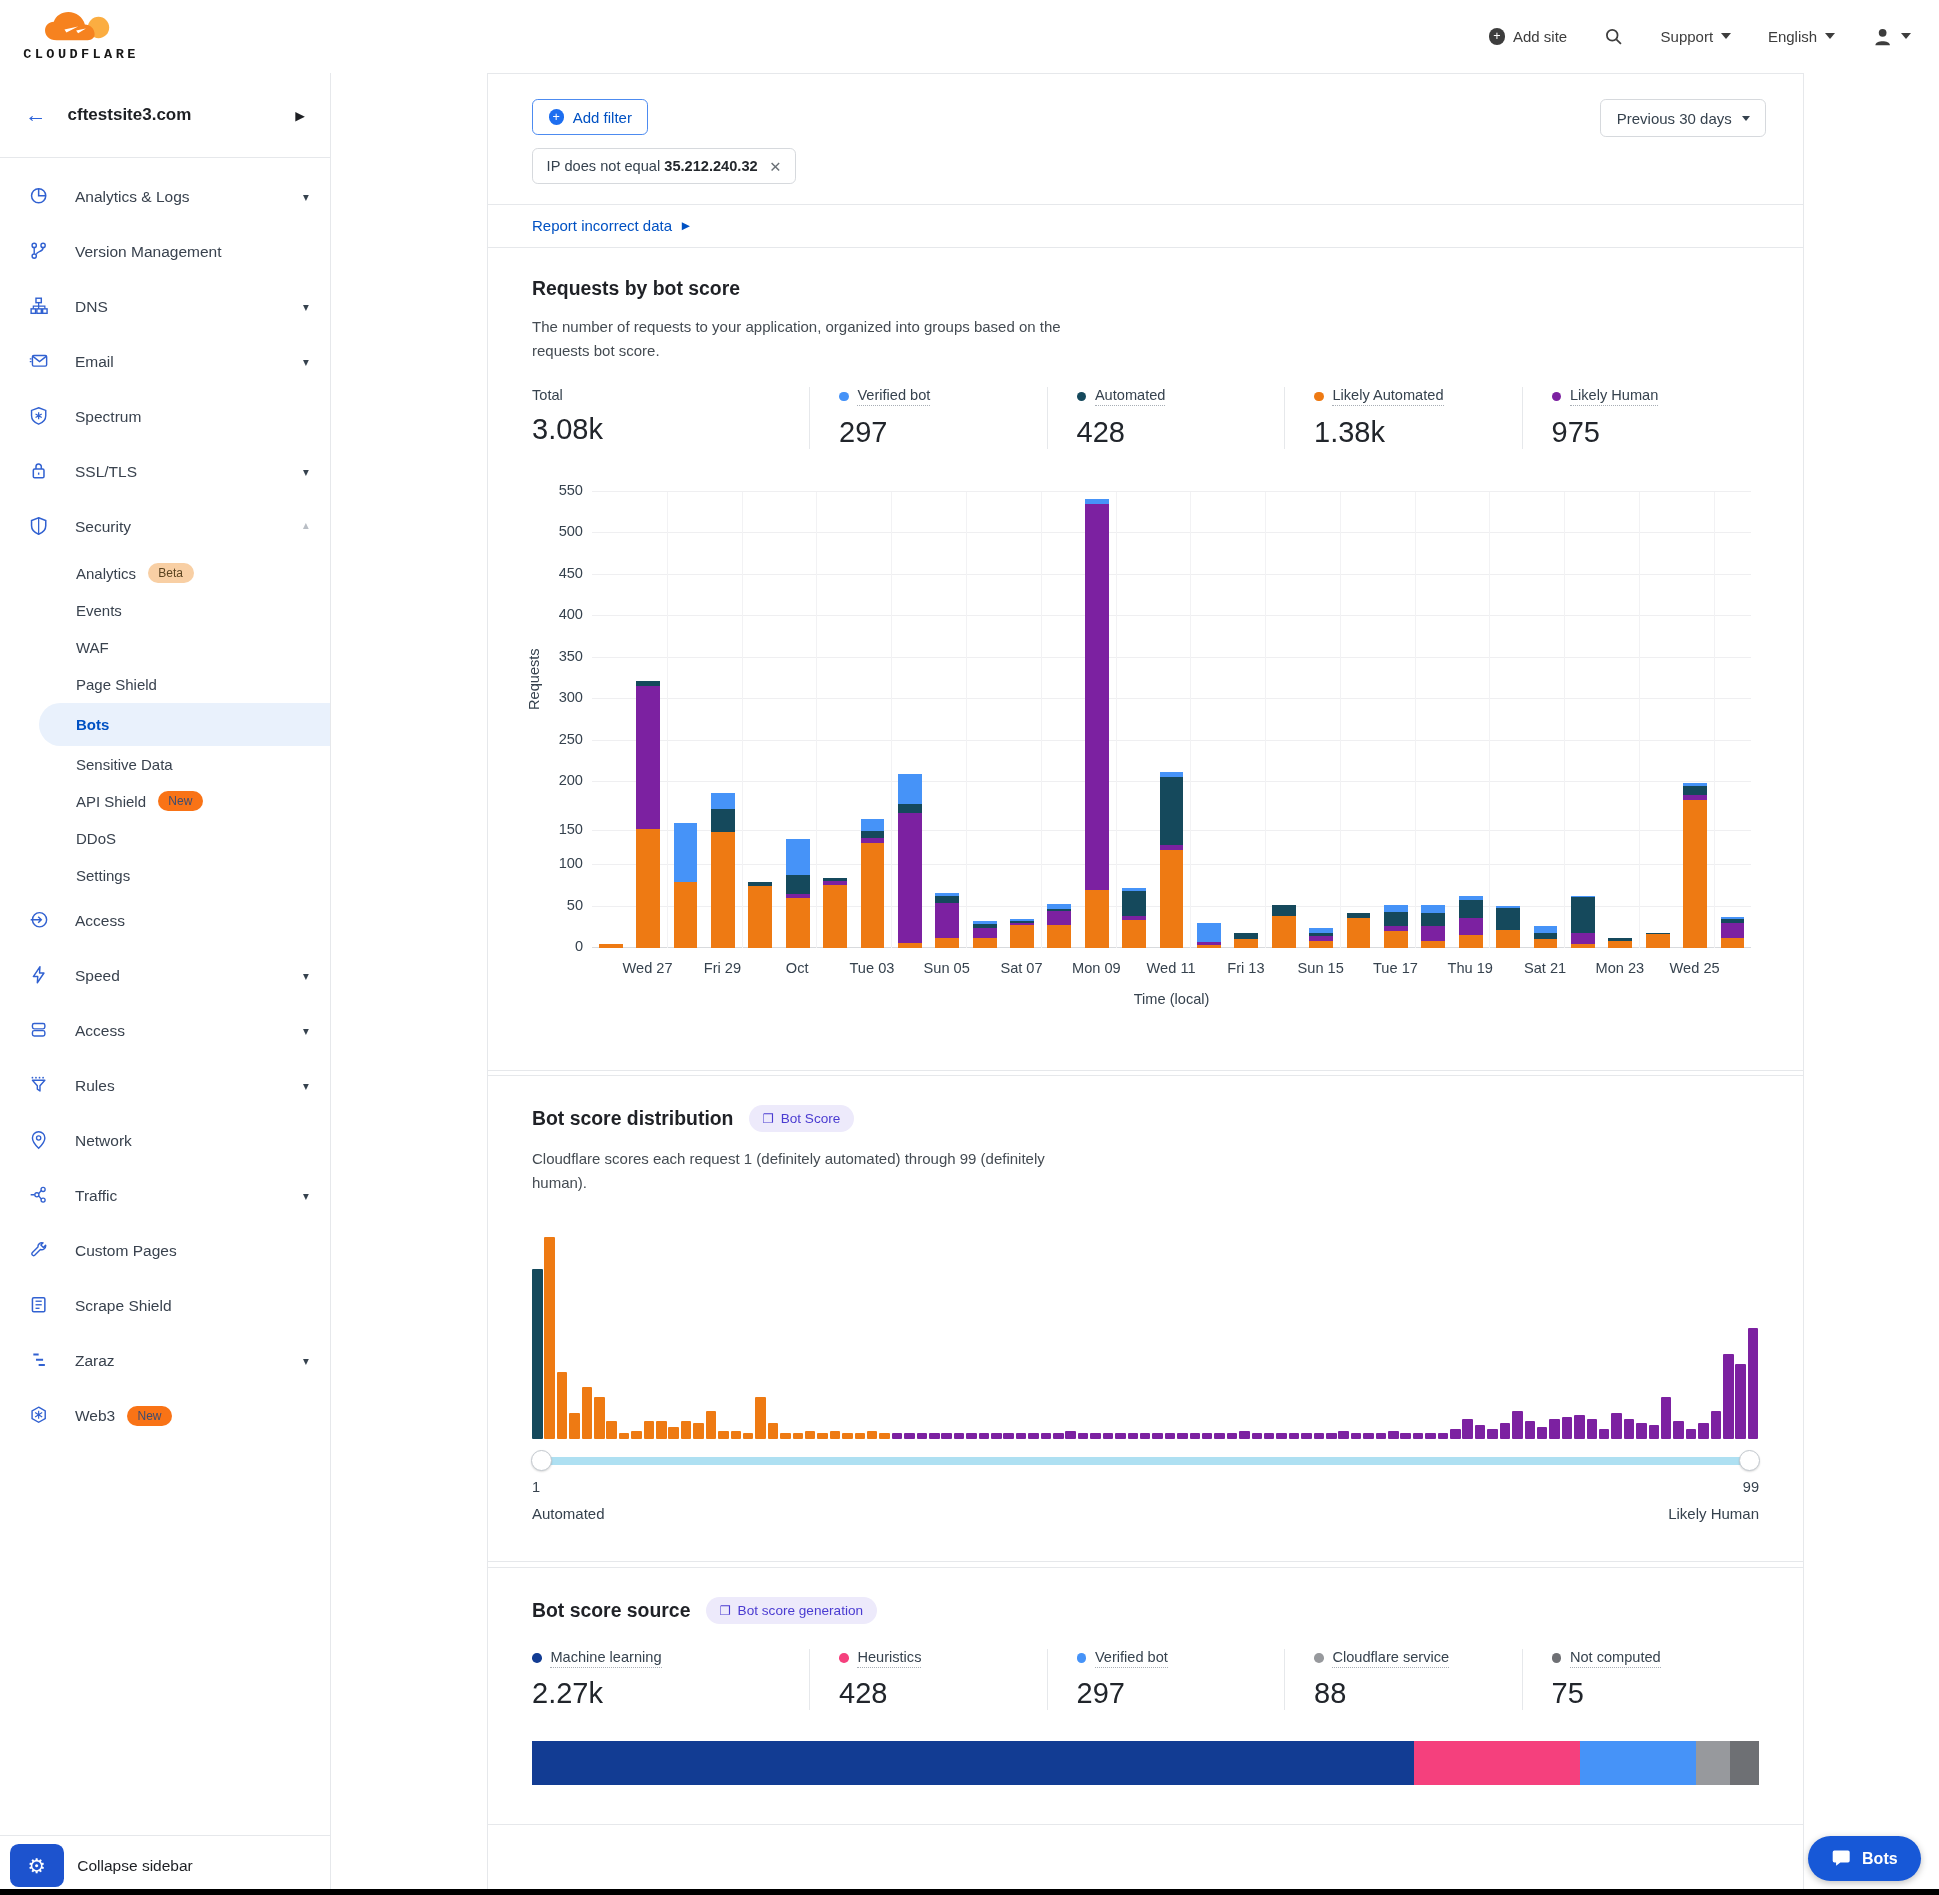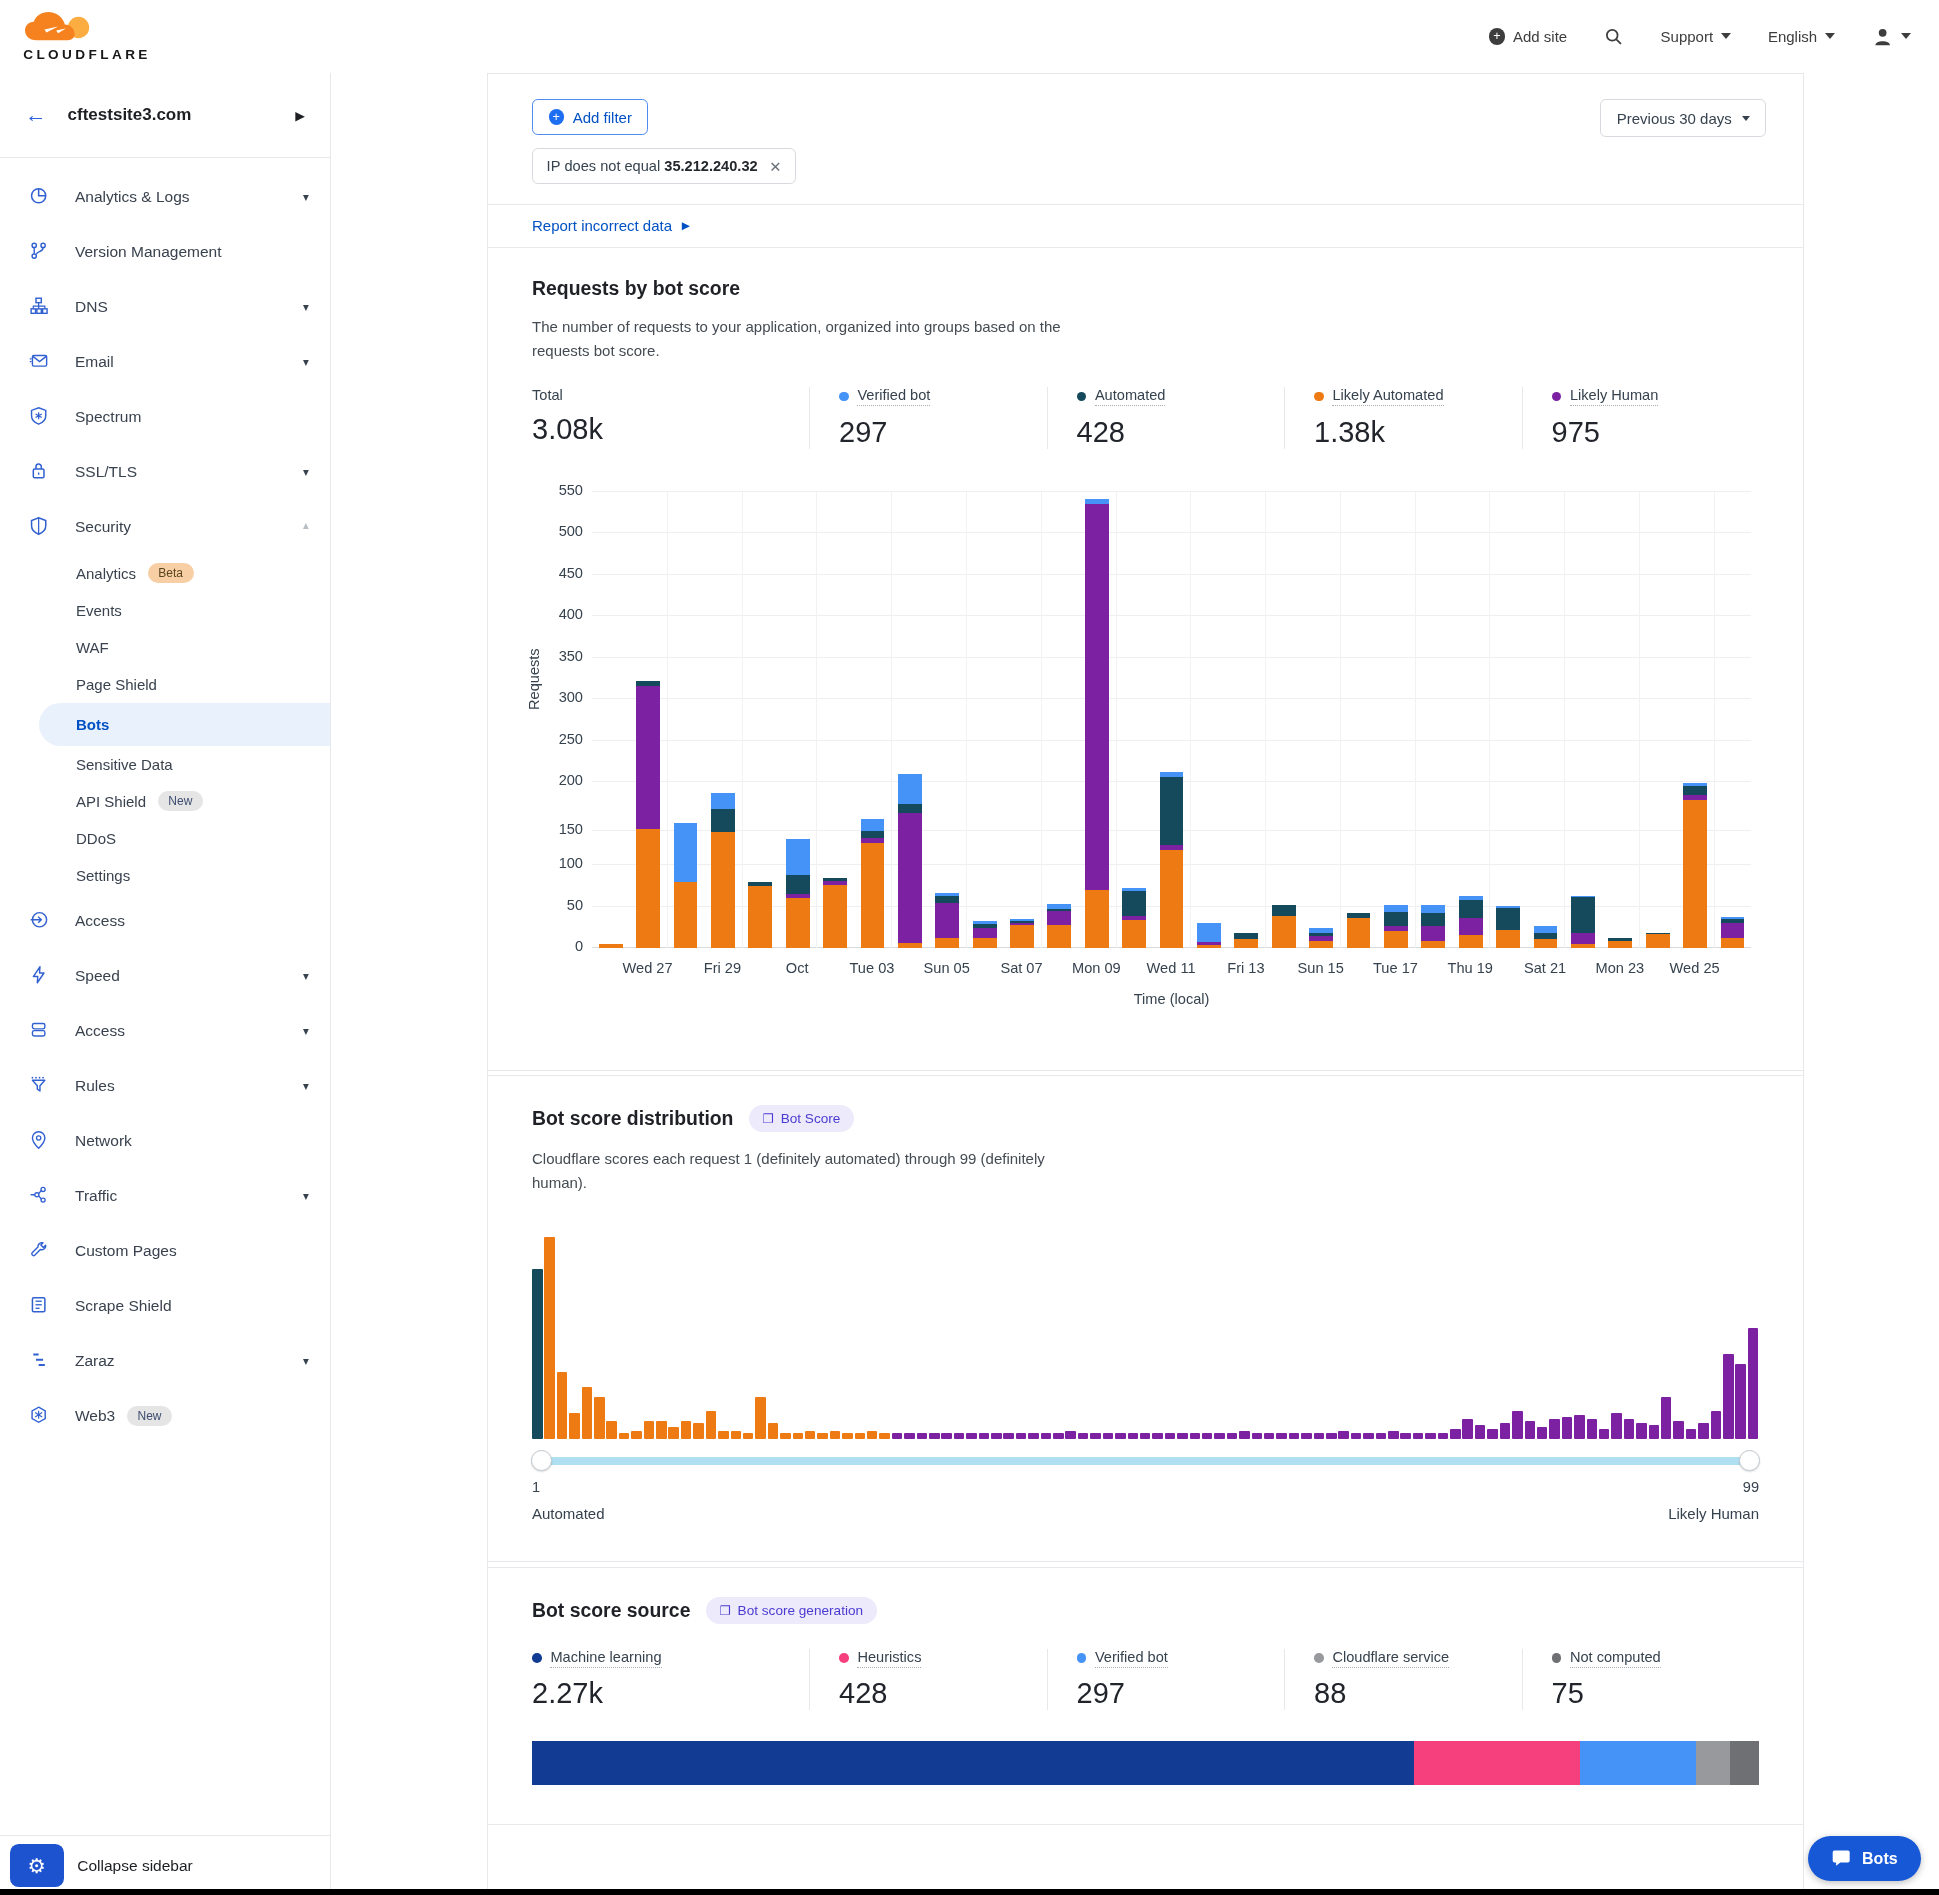--- a/index.html
+++ b/index.html
@@ -2,21 +2,21 @@
 <html><head>
 <meta charset="utf-8">
 <style>
   * { margin:0; padding:0; box-sizing:border-box; }
   html,body { width:1940px; height:1895px; background:#fff;
     font-family:"Liberation Sans", sans-serif; color:#36424E; overflow:hidden; }
   .page { position:relative; width:1940px; height:1895px; overflow:hidden; }
 
   
   .topbar { position:absolute; top:0; left:0; right:0; height:73px; display:flex; align-items:center; padding:0 29px; background:#fff; }
-  .logo { display:flex; flex-direction:column; margin-left:-5.8px; }
+  .logo { display:flex; flex-direction:column; align-items:center; margin-left:-5.8px;font-family:Liberation Mono, monospace; }
   .logo-word { font-size:13.6px; font-weight:bold; letter-spacing:3.4px; color:#181818; margin-top:1px; }
   .topnav { margin-left:auto; display:flex; align-items:center; gap:37px; color:#3d3d3d; font-size:15px; }
   .topnav-item { display:flex; align-items:center; gap:7.8px; cursor:pointer; }
   .plus-circle { width:16.5px; height:16.5px; border-radius:50%; background:#3d3d3d; color:#fff; display:inline-flex; align-items:center; justify-content:center; font-size:12.6px; line-height:1; }
   .caret-down { width:0; height:0; border-left:5.8px solid transparent; border-right:5.8px solid transparent; border-top:6.8px solid #3d3d3d; display:inline-block; }
 
   
   .sidebar { position:absolute; top:73px; left:0; width:331px; bottom:0; background:#fff; border-right:1px solid #E6E8EB; display:flex; flex-direction:column; }
   .site-row { height:85px; display:flex; align-items:center; padding:0 25px; border-bottom:1px solid #E6E8EB; flex:none; }
   .back-arrow { color:#2C62D9; font-size:21.3px; font-weight:bold; cursor:pointer; }
@@ -26,21 +26,21 @@
   .nav-item { height:55px; display:flex; align-items:center; padding:0 21.3px 0 27px; font-size:15.5px; color:#39424E; cursor:pointer; }
   .nav-item .icn { width:23px; height:23px; color:#3161D1; flex:none; display:flex; align-items:center; justify-content:center; }
   .nav-item .lbl { margin-left:25px; }
   .nav-item .chev { margin-left:auto; font-size:11.6px; color:#36424E; }
   .nav-item .chev.up { color:#B9BEC5; transform:rotate(180deg); }
   .nav-sub { }
   .nav-subitem { height:37px; display:flex; align-items:center; padding-left:76px; font-size:15px; color:#39424E; cursor:pointer; }
   .nav-subitem.active { height:43px; margin-left:39px; padding-left:37px; background:#E9F1FC; border-radius:21.3px 0 0 21.3px; color:#0051C3; font-weight:700; }
   .badge { margin-left:11.6px; font-size:12px; padding:2.9px 10.7px; border-radius:10.7px; }
   .badge.beta { background:#F8CFA4; color:#5B4420; }
-  .badge.new  { background:#e5e5e5; color:#3D4D70; }
+  .badge.new  { background:#f97316; color:#3D4D70; }
   .sidebar-footer { flex:none; height:60px; border-top:1px solid #E6E8EB; display:flex; align-items:center; padding:0 9.7px; gap:13.6px; }
   .gear-btn { width:54px; height:43px; background:#1D53CE; border-radius:8.7px; color:#fff; font-size:20.4px; display:flex; align-items:center; justify-content:center; cursor:pointer; }
   .collapse-lbl { font-size:15.5px; color:#1D1F23; cursor:pointer; }
 
   
   .main { position:absolute; top:73px; left:487px; width:1317px; bottom:0; background:#fff; border-left:1px solid #E6E8EB; border-right:1px solid #E6E8EB; border-top:1px solid #E6E8EB; }
   .filter-row { position:relative; padding:25px 37px 19.4px 44px; }
   .add-filter-btn { display:inline-flex; align-items:center; gap:8.7px; border:1px solid #4D8BF0; border-radius:5.8px; padding:8.7px 15.5px; color:#0051C3; font-size:15px; background:#fff; cursor:pointer; }
   .add-filter-btn .plus-blue { width:15.5px; height:15.5px; border-radius:50%; background:#1D6EF0; color:#fff; display:inline-flex; align-items:center; justify-content:center; font-size:12.6px; }
   .filter-chip { margin-top:12.6px; display:inline-flex; align-items:center; gap:11.6px; border:1px solid #D6D9DD; border-radius:5.8px; padding:8.7px 13.6px; font-size:14.6px; color:#36424E; }

